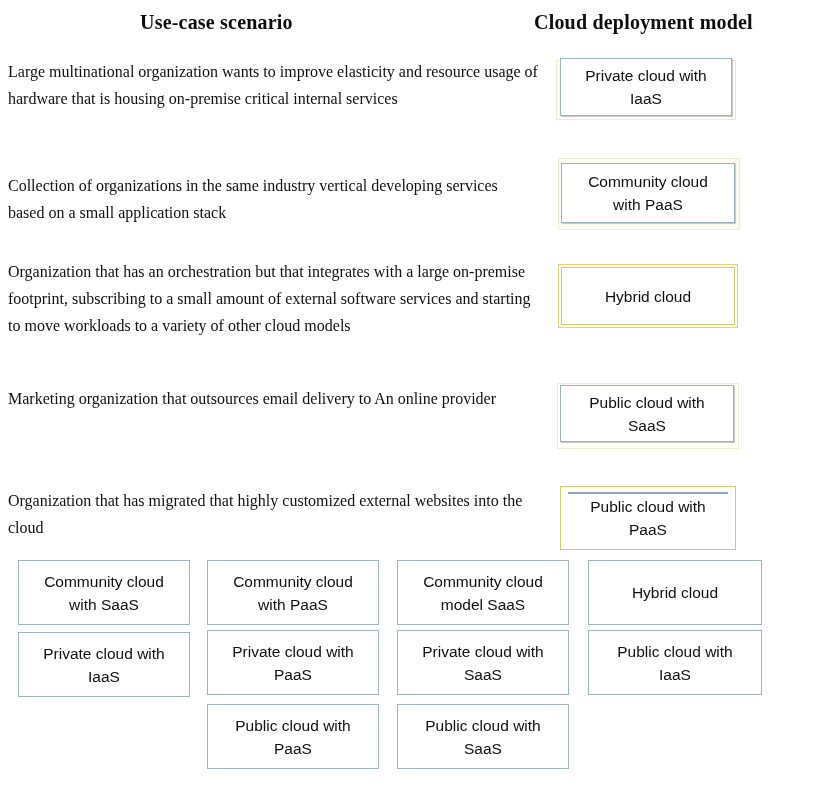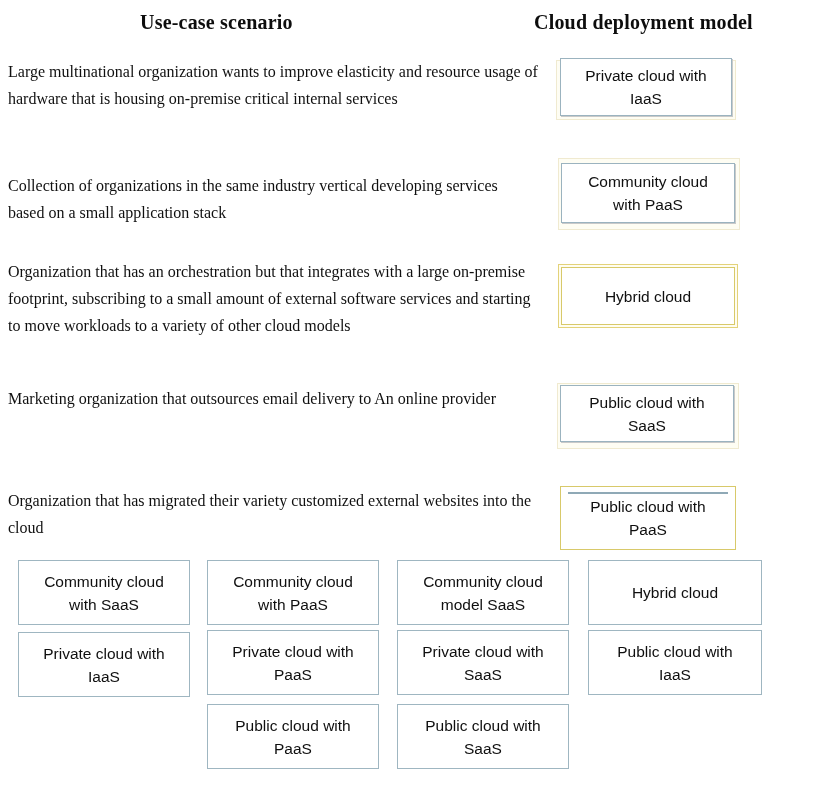--- a/index.html
+++ b/index.html
@@ -171,21 +171,21 @@
     <div class="halo-gold plain" style="left:557px; top:-2px; width:182px; height:66px;"></div>
     <div class="answer-box frame-blue" style="left:560px; top:0px; width:174px; height:57px;">
       <span>
         <span>Public cloud with</span><br>
         <span>SaaS</span>
       </span>
     </div>
   </div>
 
   <div class="pair-row" style="top:487px;">
-    <div class="scenario-text">Organization that has migrated their variety customized external websites into the cloud</div>
+    <div class="scenario-text">Organization that has migrated that highly customized external websites into the cloud</div>
     <div class="answer-box frame-gold" style="left:560px; top:-1px; width:176px; height:64px;">
       <span>
         <span>Public cloud with</span><br>
         <span>PaaS</span>
       </span>
     </div>
     <div class="topline-blue" style="left:568px; top:5px; width:160px;"></div>
   </div>
 
 </div>

